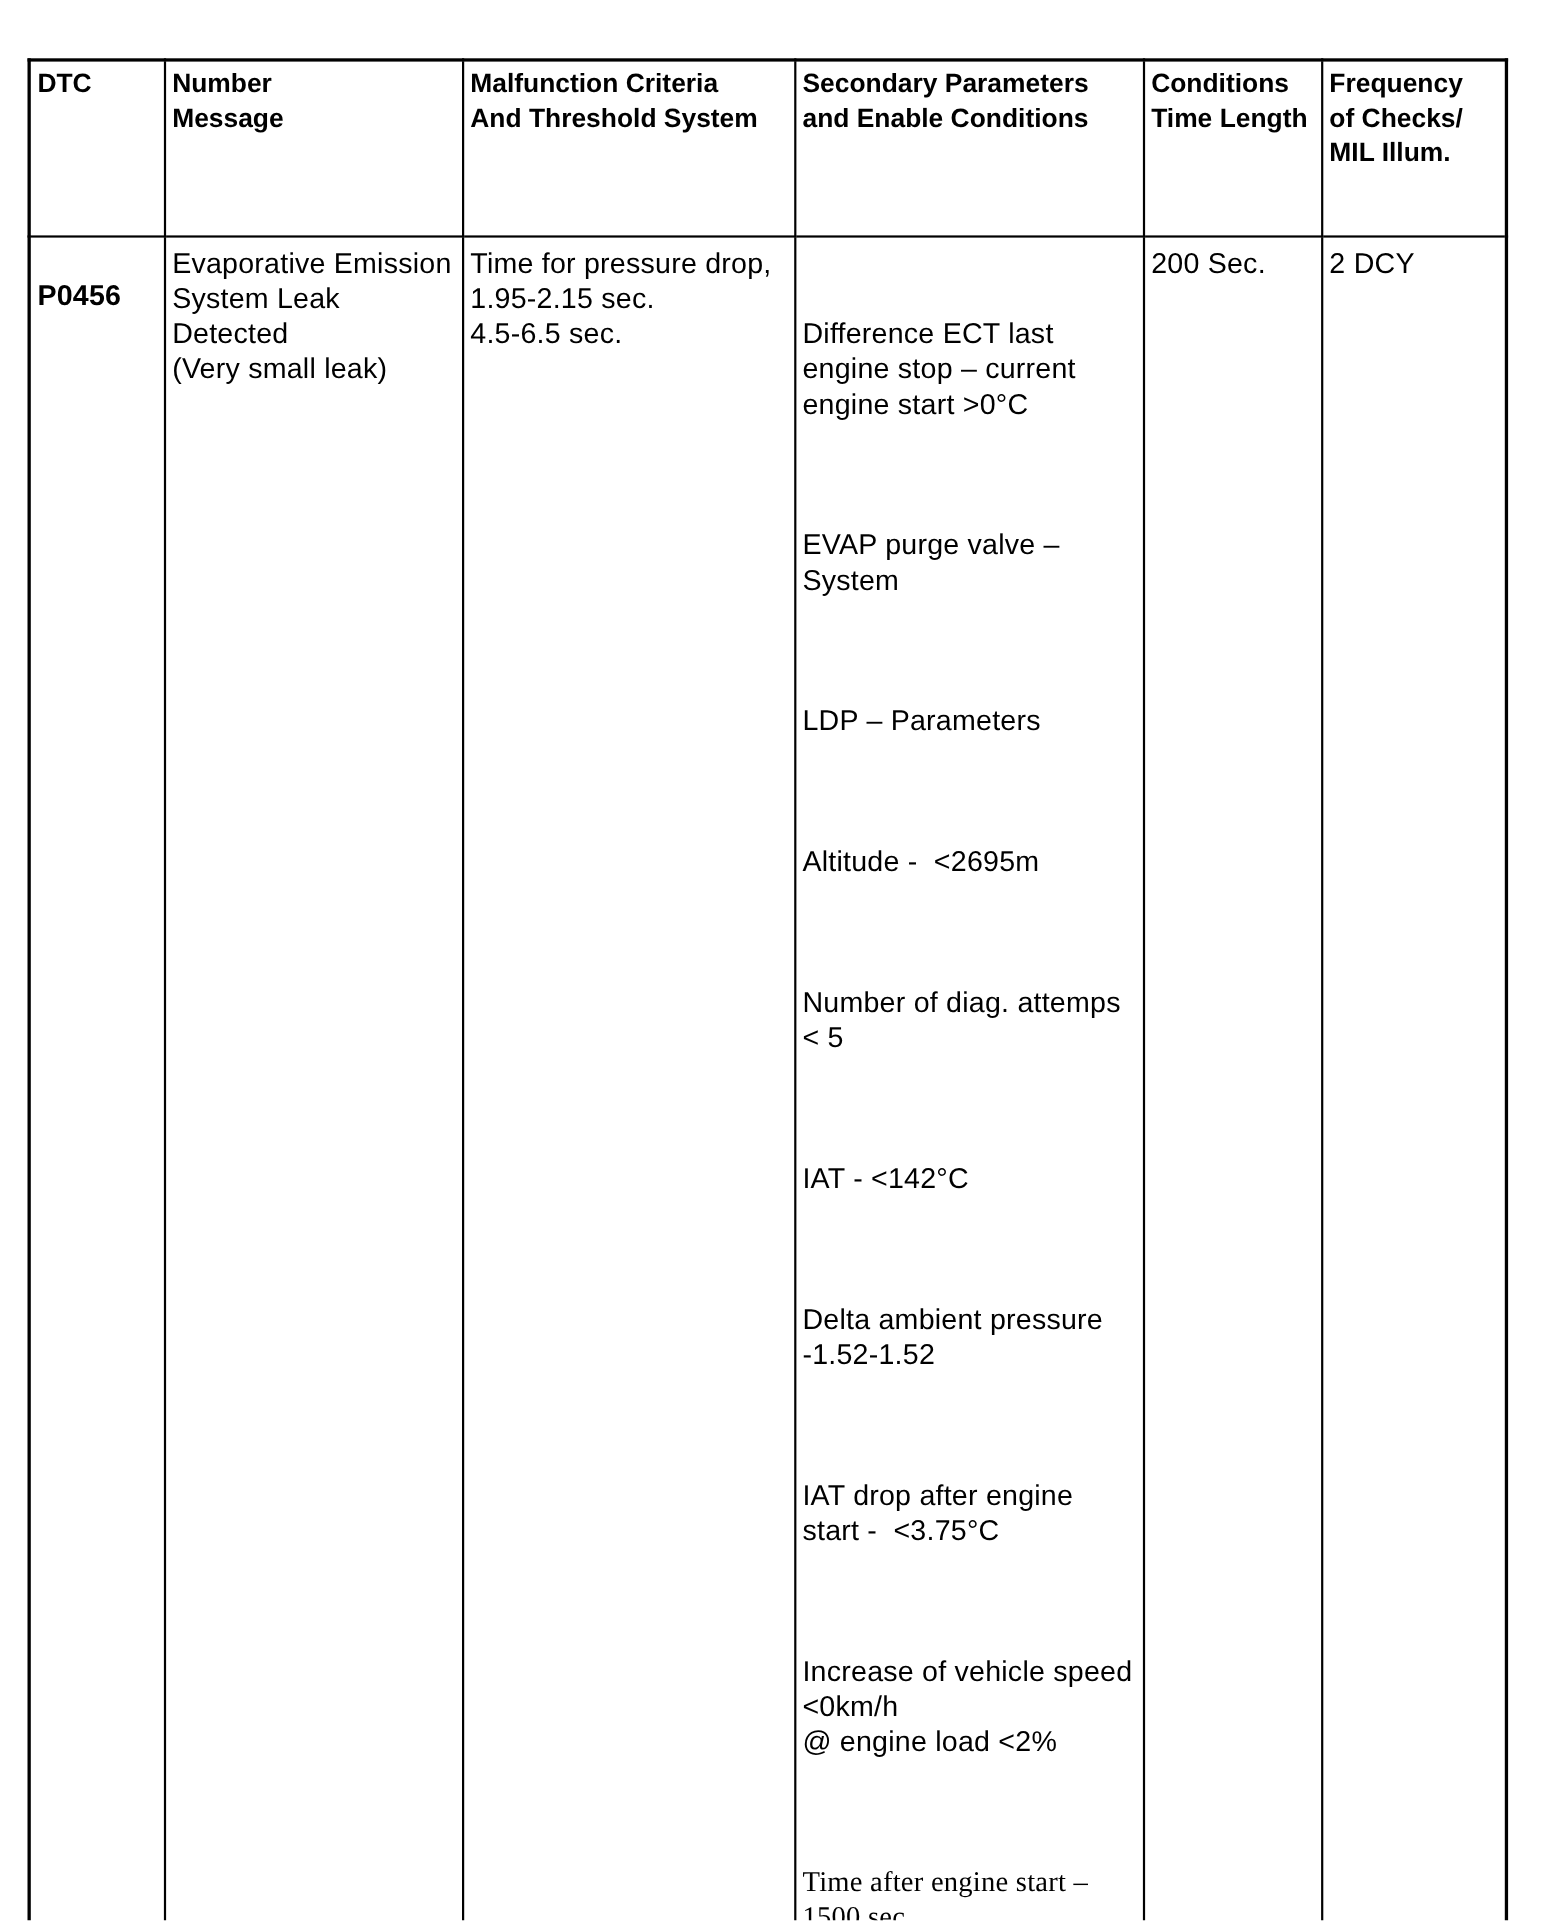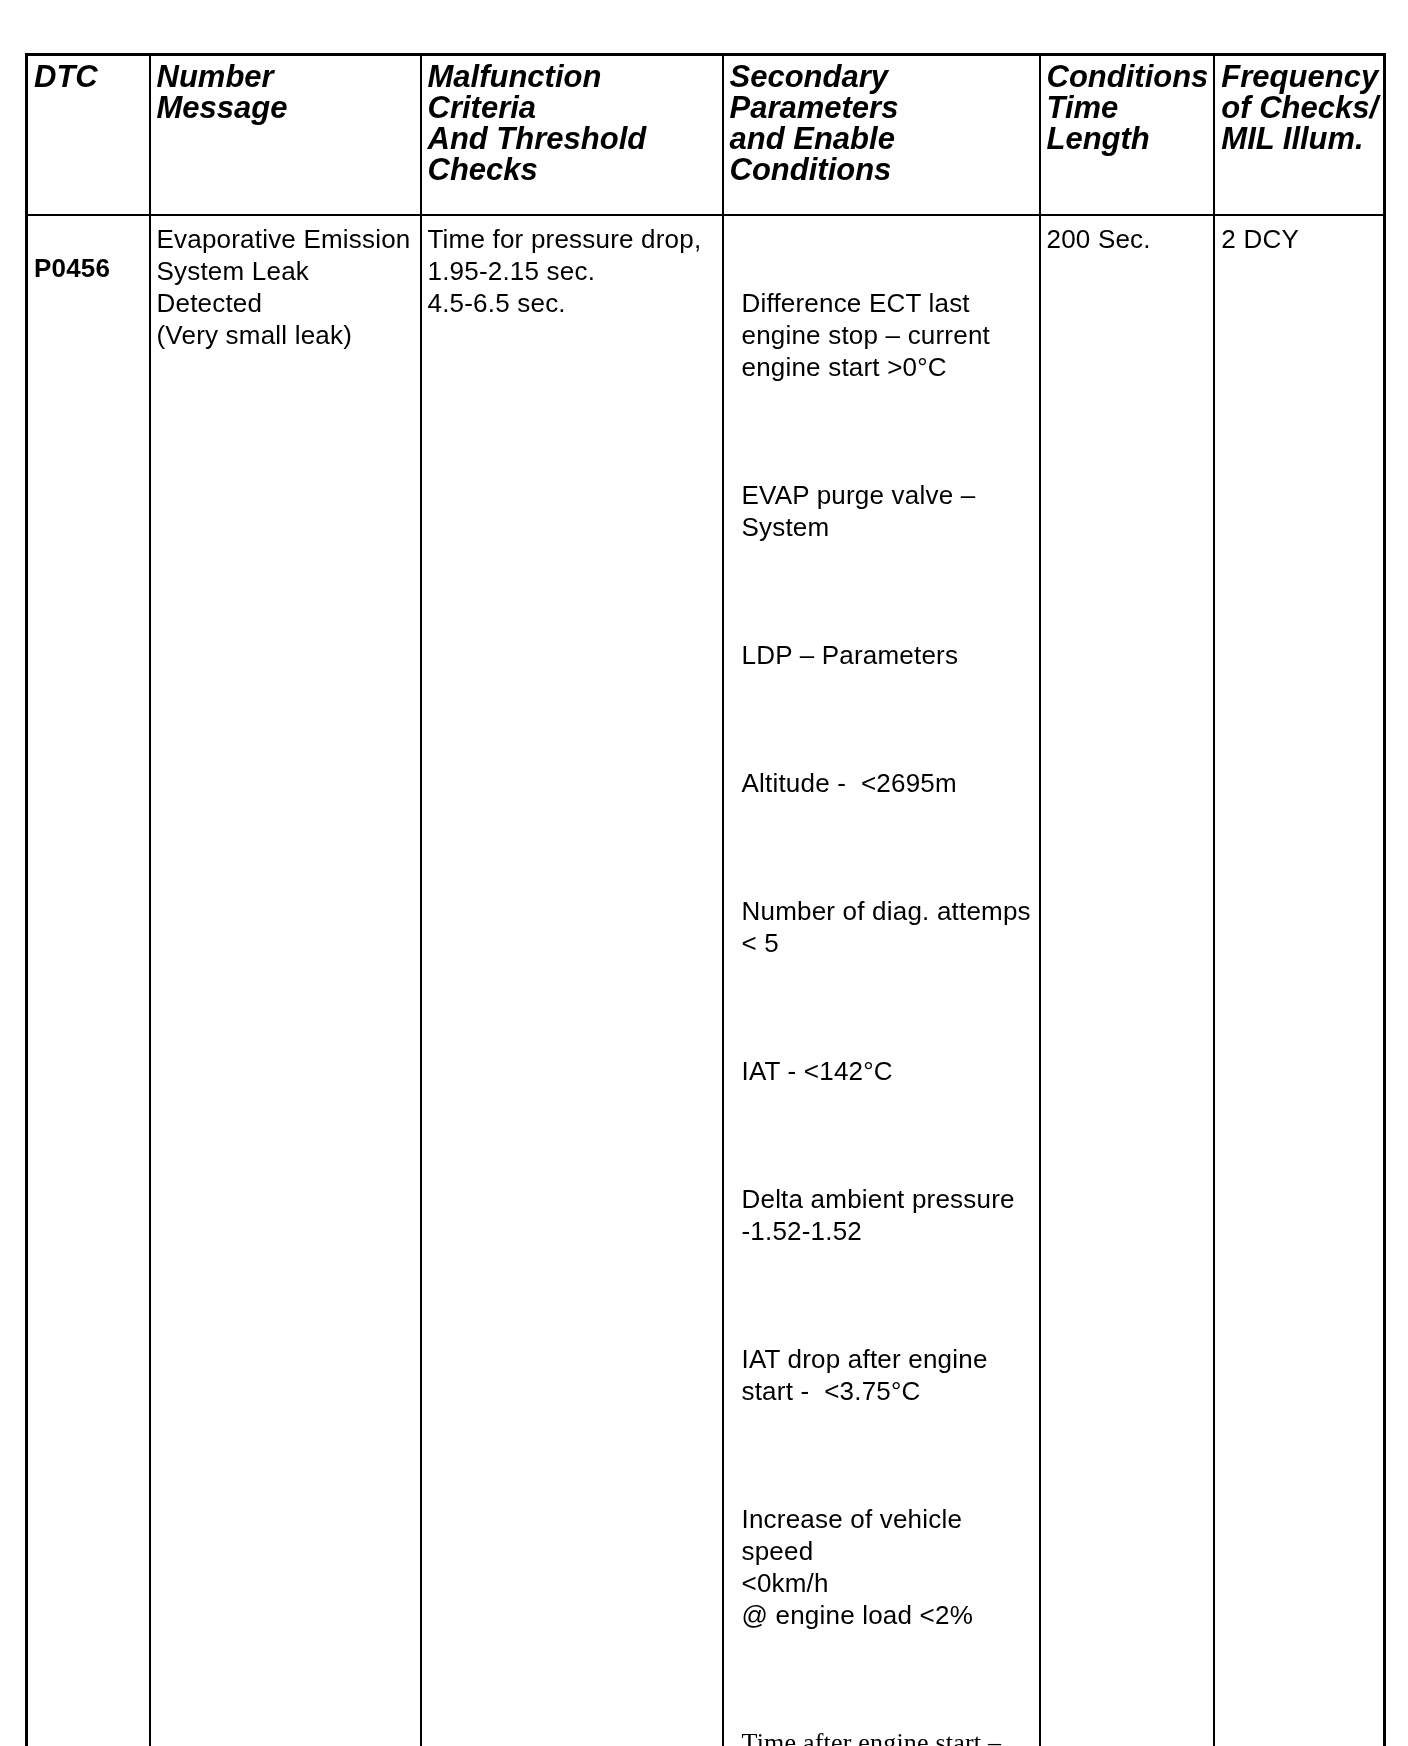--- a/index.html
+++ b/index.html
@@ -25,43 +25,42 @@
     border: 3px solid #000000;
   }
   .dtc-table th, .dtc-table td {
     border: 2px solid #000000;
     vertical-align: top;
     text-align: left;
     white-space: pre-wrap;
     overflow: hidden;
   }
   .dtc-table th {
-    font-size: 31px;
+    font-size: 24px;
     line-height: 31px;
     font-weight: bold;
     padding: 5px 5px 0 6px;
     height: 160px;
     box-sizing: border-box;
-    font-style: italic;
   }
   .dtc-table td {
     font-size: 26px;
     line-height: 32px;
     font-weight: normal;
     letter-spacing: 0.2px;
     padding: 7px 4px 0 6px;
     height: 1527px;
     box-sizing: border-box;
   }
   td.dtc-code-cell {
     padding-top: 36px;
     font-weight: bold;
   }
   .param {
-    margin: 0 0 32px 12px;
+    margin: 0 0 32px 0;
   }
   .param:last-child {
     margin-bottom: 0;
     font-family: Liberation Serif, serif;
   }
 </style>
 </head>
 <body>
 
 <div class="page">
@@ -73,21 +72,21 @@
       <col style="width:317px">
       <col style="width:162px">
       <col style="width:168px">
     </colgroup>
     <thead>
       <tr>
         <th>DTC</th>
         <th>Number
 Message</th>
         <th>Malfunction Criteria
-And Threshold Checks</th>
+And Threshold System</th>
         <th>Secondary Parameters
 and Enable Conditions</th>
         <th>Conditions
 Time Length</th>
         <th>Frequency
 of Checks/
 MIL Illum.</th>
       </tr>
     </thead>
     <tbody>

